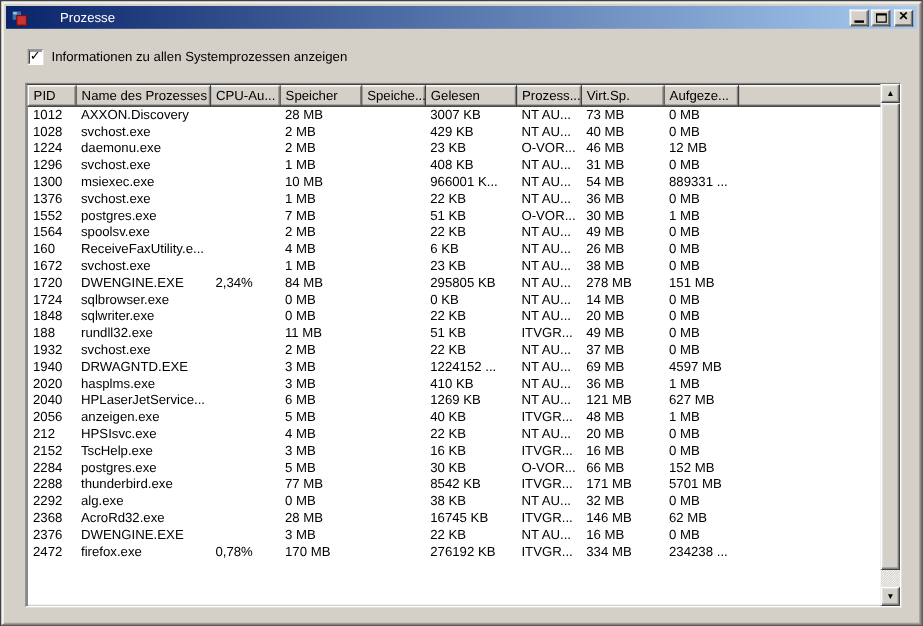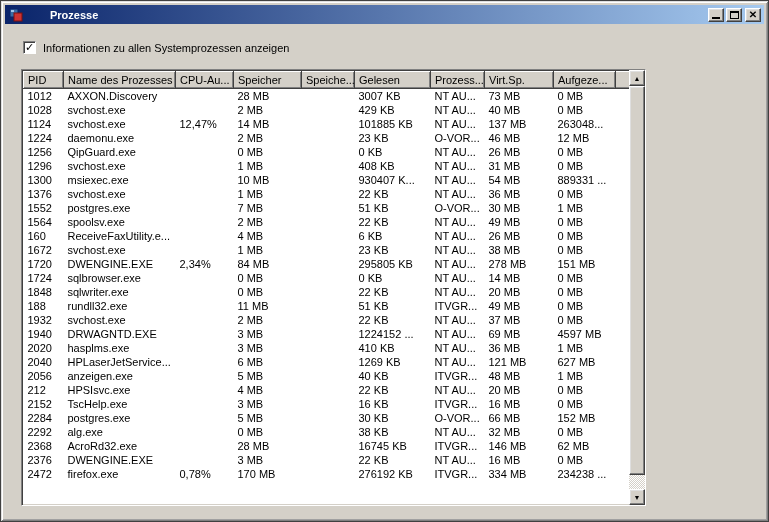--- a/index.html
+++ b/index.html
@@ -19,21 +19,21 @@
       inset -2px -2px 0 #a0a0a0;
   }
   .titlebar {
     position: absolute; left: 4px; top: 4px; right: 4px; height: 19px;
     background: linear-gradient(to right, #0a246a, #a6caf0);
     display: flex; align-items: center; padding: 0 3px;
     color: #ffffff;
   }
   .title-icon { width: 15px; height: 15px; display: flex; align-items: center; justify-content: center; }
   .title-text {
-    flex: 1; font-size: 11px; font-weight: bold; margin-left: 4px;
+    flex: 1; font-size: 11px; font-weight: normal; margin-left: 4px;
     white-space: nowrap; overflow: hidden; padding-left: 23px;
   }
   .win-buttons { display: flex; align-items: center; }
   .win-btn {
     width: 16px; height: 14px; margin-left: 2px;
     background: #d4d0c8;
     border: 1px solid;
     border-color: #ffffff #404040 #404040 #ffffff;
     box-shadow: inset -1px -1px 0 #808080, inset 1px 1px 0 #dfdfdf;
     display: flex; align-items: center; justify-content: center;
@@ -53,21 +53,21 @@
   .checkbox {
     width: 13px; height: 13px; background: #ffffff;
     border: 1px solid;
     border-color: #808080 #ffffff #ffffff #808080;
     box-shadow: inset 1px 1px 0 #404040;
     display: flex; align-items: center; justify-content: center;
     font-size: 11px; line-height: 11px; font-weight: bold; color: #000;
   }
 
   .table-frame {
-    position: absolute; left: 20px; top: 68px; width: 625px; height: 437px;
+    position: absolute; left: 20px; top: 68px; width: 730px; height: 437px;
     background: #ffffff;
     border: 1px solid;
     border-color: #808080 #ffffff #ffffff #808080;
     box-shadow: inset 1px 1px 0 #404040, inset -1px -1px 0 #d4d0c8;
     display: flex; overflow: hidden;
   }
   .table-scroll { width: 715px; overflow: hidden; padding: 1px 0 0 1px; }
   table {
     border-collapse: collapse; table-layout: fixed; width: 713px;
     font-size: 11px; color: #000;
@@ -200,74 +200,50 @@
               <td></td>
               <td>2 MB</td>
               <td></td>
               <td>429 KB</td>
               <td>NT AU...</td>
               <td>40 MB</td>
               <td>0 MB</td>
               <td></td>
             </tr>
             <tr>
-              <td>1124</td>
-              <td>svchost.exe</td>
-              <td>12,47%</td>
-              <td>14 MB</td>
-              <td></td>
-              <td>101885 KB</td>
-              <td>NT AU...</td>
-              <td>137 MB</td>
-              <td>263048...</td>
-              <td></td>
-            </tr>
-            <tr>
               <td>1224</td>
               <td>daemonu.exe</td>
               <td></td>
               <td>2 MB</td>
               <td></td>
               <td>23 KB</td>
               <td>O-VOR...</td>
               <td>46 MB</td>
               <td>12 MB</td>
               <td></td>
             </tr>
             <tr>
-              <td>1256</td>
-              <td>QipGuard.exe</td>
-              <td></td>
-              <td>0 MB</td>
-              <td></td>
-              <td>0 KB</td>
-              <td>NT AU...</td>
-              <td>26 MB</td>
-              <td>0 MB</td>
-              <td></td>
-            </tr>
-            <tr>
               <td>1296</td>
               <td>svchost.exe</td>
               <td></td>
               <td>1 MB</td>
               <td></td>
               <td>408 KB</td>
               <td>NT AU...</td>
               <td>31 MB</td>
               <td>0 MB</td>
               <td></td>
             </tr>
             <tr>
               <td>1300</td>
               <td>msiexec.exe</td>
               <td></td>
               <td>10 MB</td>
               <td></td>
-              <td>930407 K...</td>
+              <td>966001 K...</td>
               <td>NT AU...</td>
               <td>54 MB</td>
               <td>889331 ...</td>
               <td></td>
             </tr>
             <tr>
               <td>1376</td>
               <td>svchost.exe</td>
               <td></td>
               <td>1 MB</td>
@@ -461,20 +437,32 @@
             <tr>
               <td>2284</td>
               <td>postgres.exe</td>
               <td></td>
               <td>5 MB</td>
               <td></td>
               <td>30 KB</td>
               <td>O-VOR...</td>
               <td>66 MB</td>
               <td>152 MB</td>
+              <td></td>
+            </tr>
+            <tr>
+              <td>2288</td>
+              <td>thunderbird.exe</td>
+              <td></td>
+              <td>77 MB</td>
+              <td></td>
+              <td>8542 KB</td>
+              <td>ITVGR...</td>
+              <td>171 MB</td>
+              <td>5701 MB</td>
               <td></td>
             </tr>
             <tr>
               <td>2292</td>
               <td>alg.exe</td>
               <td></td>
               <td>0 MB</td>
               <td></td>
               <td>38 KB</td>
               <td>NT AU...</td>

